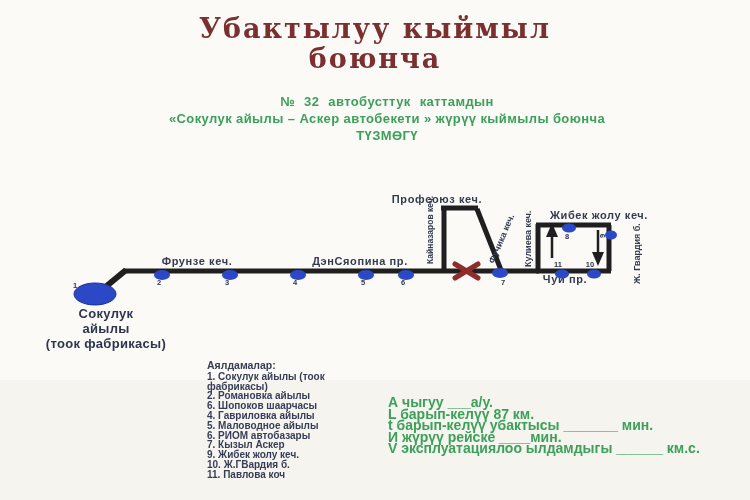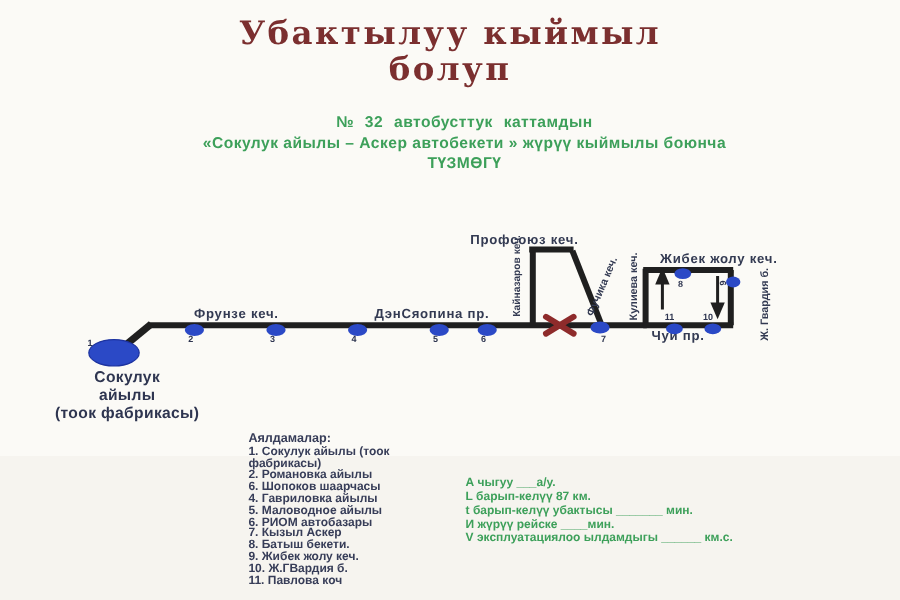--- a/index.html
+++ b/index.html
@@ -35,38 +35,38 @@
   .terminal-lbl{font-size:13px;font-weight:bold;fill:#2e3550;letter-spacing:.3px;}
   
   .legend{
     position:absolute;left:207px;top:325px;width:160px;
     color:#373d58;font-size:10px;line-height:9.8px;font-weight:600;
   }
   .legend .legend-title{font-size:10.5px;font-weight:bold;margin-bottom:1px;margin-top:36px;}
   
   .metrics{
     position:absolute;left:388px;top:397px;width:340px;
-    color:#3da05a;font-size:10px;line-height:11.6px;font-weight:600;
+    color:#3da05a;font-size:14px;line-height:11.6px;font-weight:600;
   }
   
   .note{
     position:absolute;left:35px;top:458px;width:712px;
     color:#7b2f2f;font-size:11px;line-height:13.5px;font-weight:bold;
     text-align:justify;
   }
   .note .note-label{text-decoration:underline;}
 </style>
 </head>
 <body>
 
 <div class="page">
 
   <div class="title">
     <div>Убактылуу кыймыл</div>
-    <div>болуп</div>
+    <div>боюнча</div>
   </div>
 
   <div class="subtitle">
     <div class="l1">№ 32  автобусттук  каттамдын</div>
     <div>«Сокулук айылы – Аскер автобекети » жүрүү кыймылы боюнча</div>
     <div>ТҮЗМӨГҮ</div>
   </div>
 
   <svg class="diagram" width="750" height="178" viewBox="0 0 750 178">
 
@@ -139,21 +139,20 @@
 
   <div class="legend">
     <div class="legend-title">Аялдамалар:</div>
     <div>1. Сокулук айылы (тоок фабрикасы)</div>
     <div>2. Романовка айылы</div>
     <div>6. Шопоков шаарчасы</div>
     <div>4. Гавриловка айылы</div>
     <div>5. Маловодное айылы</div>
     <div>6. РИОМ автобазары</div>
     <div>7. Кызыл Аскер</div>
-    <div>8. Батыш бекети.</div>
     <div>9. Жибек жолу кеч.</div>
     <div>10. Ж.ГВардия б.</div>
     <div>11. Павлова коч</div>
   </div>
 
   <div class="metrics">
     <div>А чыгуу ___а/у.</div>
     <div>L барып-келүү  87 км.</div>
     <div>t барып-келүү убактысы _______ мин.</div>
     <div>И жүрүү рейске ____мин.</div>

